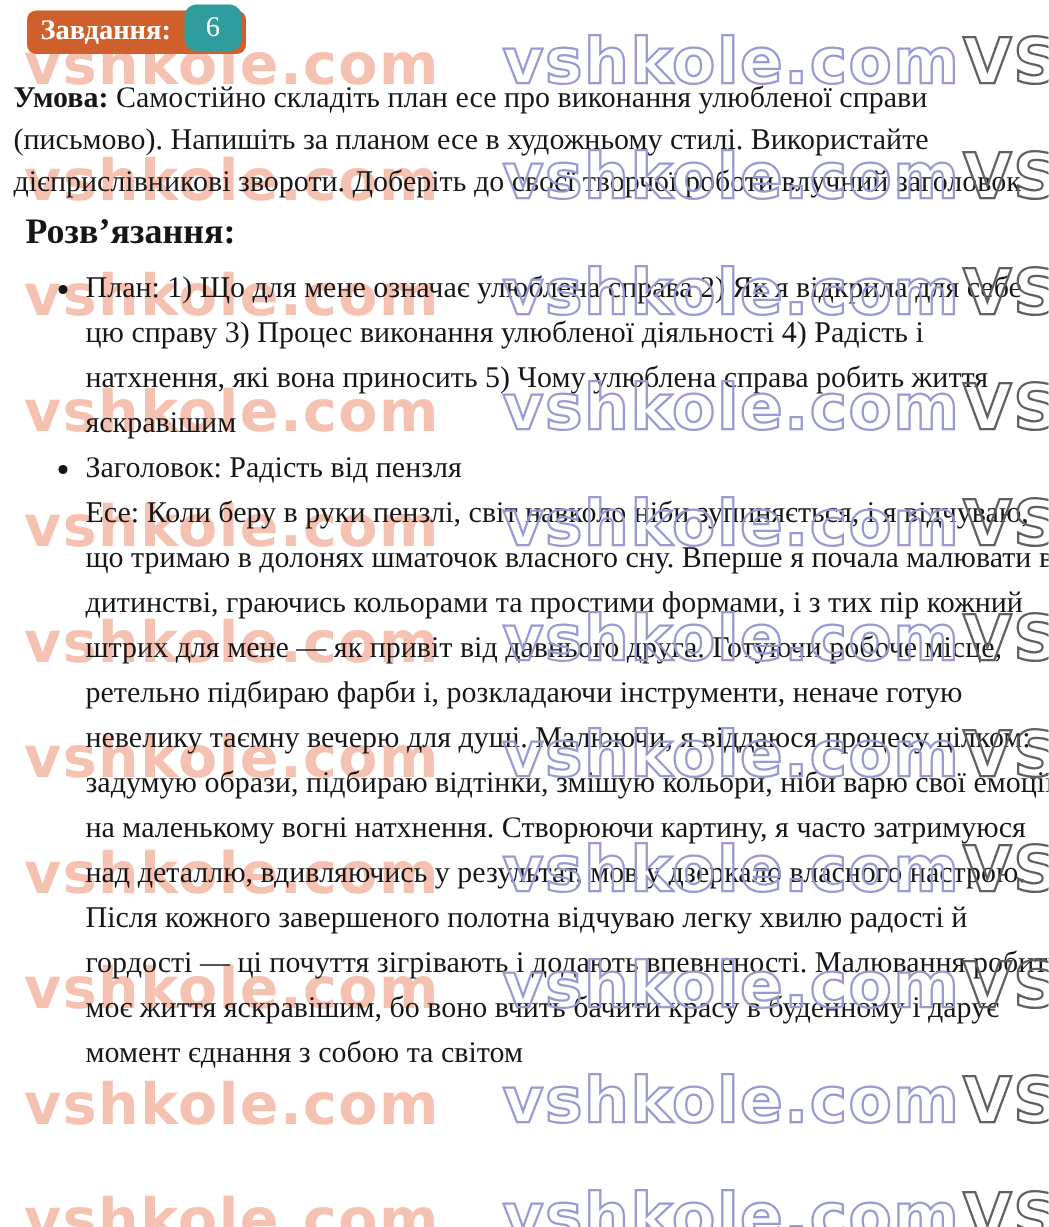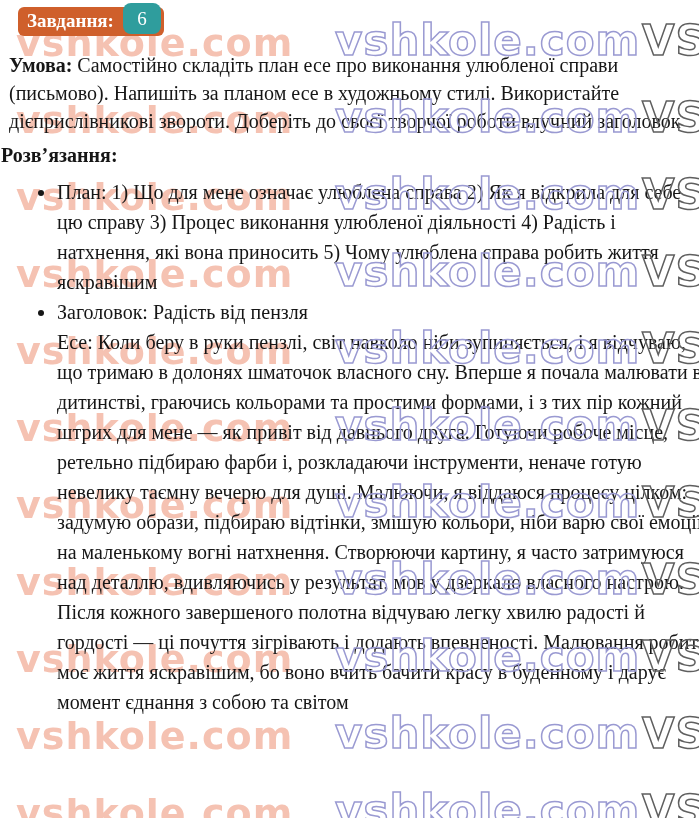--- a/index.html
+++ b/index.html
@@ -53,22 +53,22 @@
     text-align: center;
     border-radius: 8px;
   }
 
   .para { position: absolute; margin: 1px; }
   .condition {
     left: 8px; top: 50px; width: 672px;
     font-size: 20px; line-height: 28px;
   }
   .section-label {
-    left: 0; top: 140px;
-    font-size: 20px; line-height: 28px; font-weight: bold;
+    left: 16px; top: 140px;
+    font-size: 24px; line-height: 28px; font-weight: bold;
   }
   .bullets {
     position: absolute;
     left: 8px; top: 177px;
     width: 654px;
     margin: 0; padding: 0 0 0 49px;
     list-style: disc;
     font-size: 20px; line-height: 30px;
   }
   .bullets li { margin: 0; padding: 0; }

